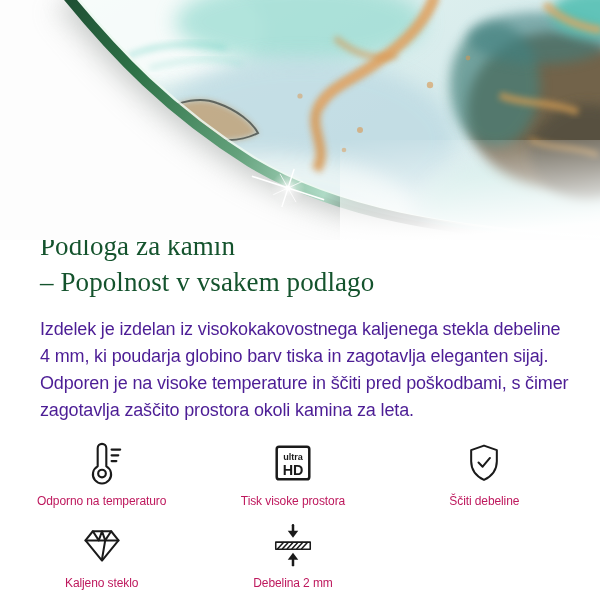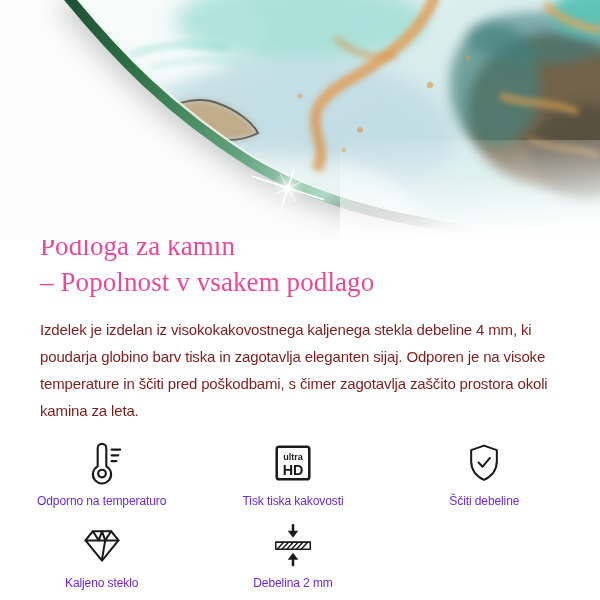--- a/index.html
+++ b/index.html
@@ -12,47 +12,47 @@
   .hero{position:relative;width:600px;height:240px;overflow:hidden;}
   .hero svg{display:block;}
   
   .content{padding:0 25px 0 40px;}
   h1{
     margin:-12px 0 16px 0;
     font-family:"Liberation Serif",serif;
     font-weight:400;
     font-size:27px;
     line-height:36px;
-    color:#ec4899;
+    color:#14532d;
     letter-spacing:0.1px;
   }
   h1 span{display:block;}
   .desc{
     margin:12px 0 0 0;
-    font-size:15px;
+    font-size:18px;
     letter-spacing:-0.15px;
     line-height:27px;
-    color:#7f1d1d;
+    color:#4c1d95;
   }
   
   .features{
     margin:16px 20px 0 6px;
     display:grid;
     grid-template-columns:repeat(3,1fr);
     row-gap:14px;
   }
   .feature{
     display:flex;flex-direction:column;align-items:center;text-align:right;
   }
   .icon-box{
     height:46px;display:flex;align-items:center;justify-content:center;
     margin-bottom:8px;
   }
   .feature .label{
-    font-size:12px;line-height:14px;color:#6d28d9;letter-spacing:-0.1px;
+    font-size:12px;line-height:14px;color:#be185d;letter-spacing:-0.1px;
   }
   .icon-box svg{stroke:#1a1a1a;fill:none;stroke-width:2.2;stroke-linecap:round;stroke-linejoin:round;}
   .icon-box svg .filled{fill:#1a1a1a;stroke:none;}
   .uhd-top{
     font-family:"Liberation Sans",sans-serif;font-size:9.5px;font-weight:700;
     fill:#1a1a1a;stroke:none;text-anchor:middle;
   }
   .uhd-bottom{
     font-family:"Liberation Sans",sans-serif;font-size:15px;font-weight:800;
     fill:#1a1a1a;stroke:none;text-anchor:middle;
@@ -187,21 +187,21 @@
   </div>
 
   <div class="feature">
     <div class="icon-box">
       <svg width="46" height="46" viewBox="0 0 48 48">
         <rect x="7" y="7" width="34" height="34" rx="2.5" stroke-width="2.6"></rect>
         <text x="24" y="21" class="uhd-top">ultra</text>
         <text x="24" y="36" class="uhd-bottom">HD</text>
       </svg>
     </div>
-    <span class="label">Tisk tiska kakovosti</span>
+    <span class="label">Tisk visoke prostora</span>
   </div>
 
   <div class="feature">
     <div class="icon-box">
       <svg width="44" height="44" viewBox="0 0 48 48">
         <path d="M24 5 L38 10 V22 C38 32 32 38.5 24 42.5 C16 38.5 10 32 10 22 V10 Z"></path>
         <path d="M18 23.5 L22.5 28 L30.5 18.5"></path>
       </svg>
     </div>
     <span class="label">Ščiti debeline</span>

